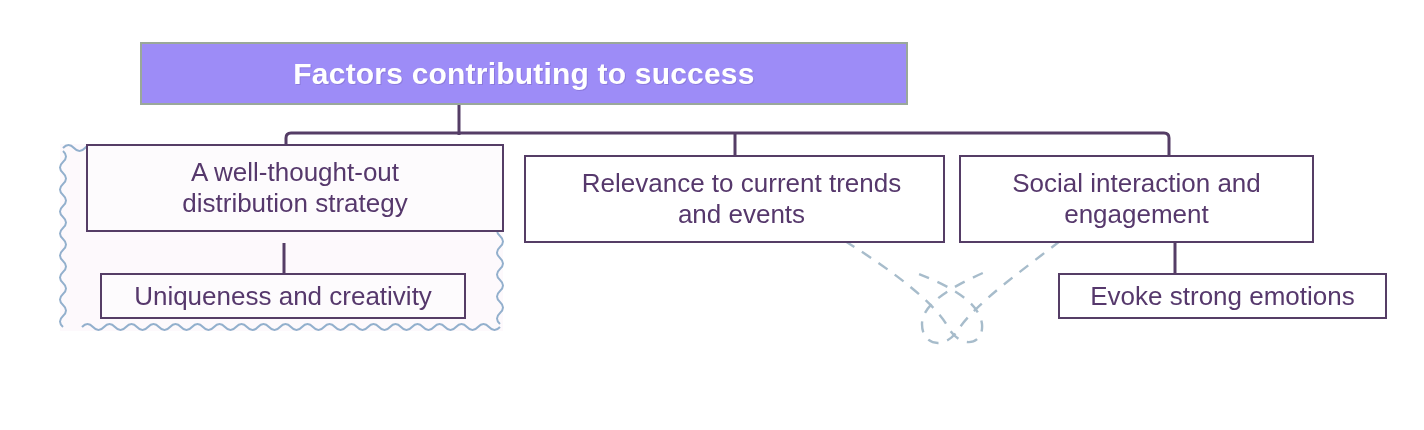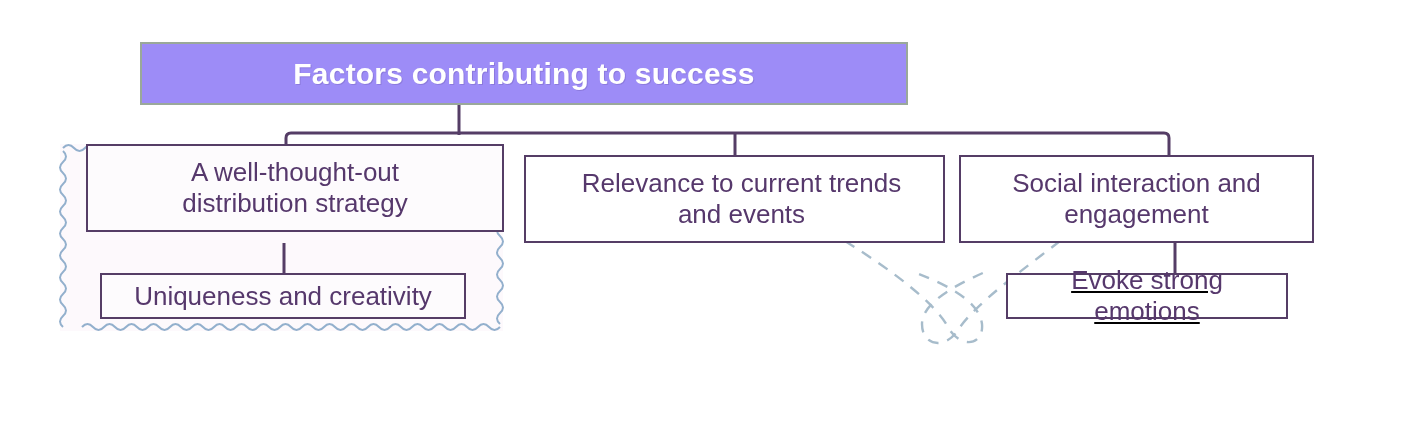--- a/index.html
+++ b/index.html
@@ -71,21 +71,21 @@
   }
   .node.leaf .node-label {
     font-size: 26px;
   }
 
   
   #node-strategy   { left: 74px;   top: 144px; width: 418px; height: 88px; background:#fdfbfd;margin-left:12px; }
   #node-uniqueness { left: 100px;  top: 273px; width: 366px; height: 46px; background:#fdfbfd; }
   #node-relevance  { left: 524px;  top: 155px; width: 421px; height: 88px; padding-left: 14px; }
   #node-social     { left: 959px;  top: 155px; width: 355px; height: 88px; }
-  #node-evoke      { left: 1006px; top: 273px; width: 282px; height: 46px; text-decoration: underline; }
+  #node-evoke      { left: 1058px; top: 273px; width: 329px; height: 46px; }
 
   
   .selection-region {
     position: absolute;
     left: 60px;
     top: 144px;
     width: 443px;
     height: 187px;
     background: #fdf9fc;
     pointer-events: none;

